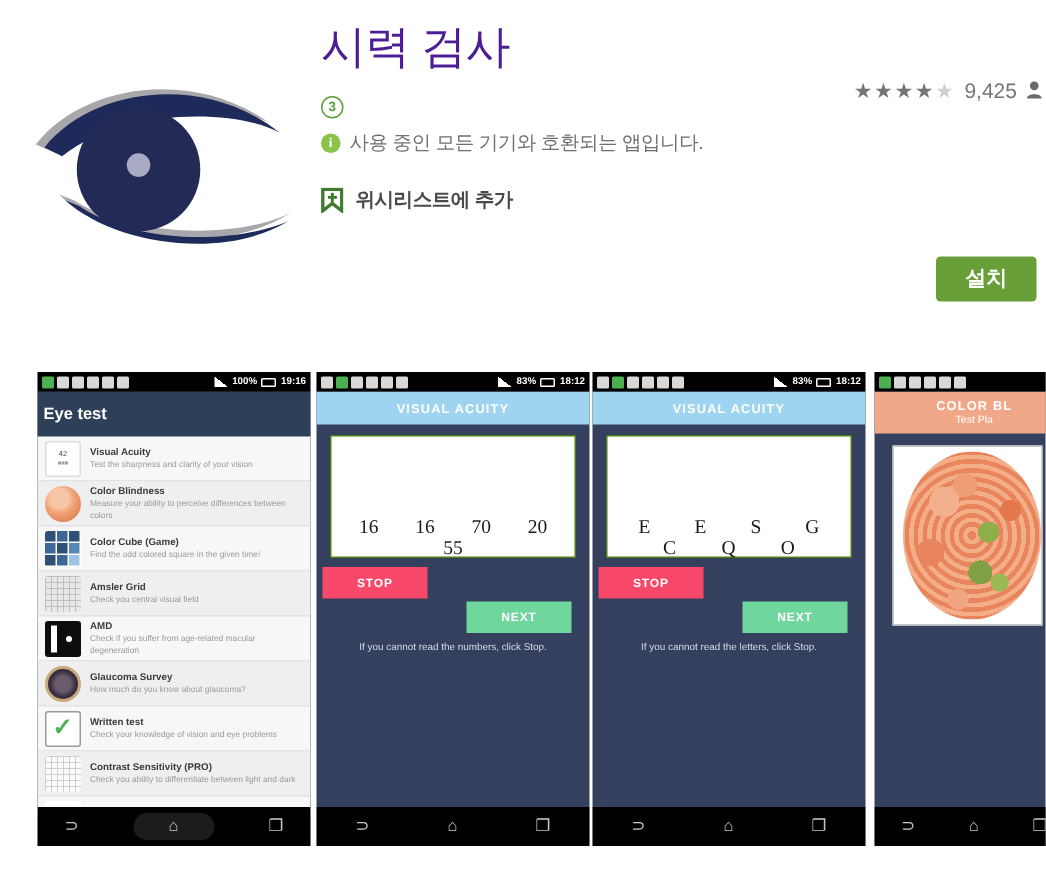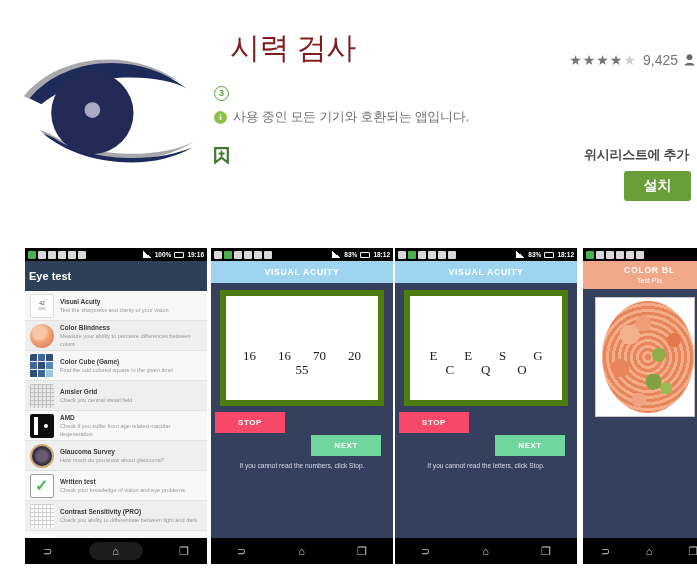--- a/index.html
+++ b/index.html
@@ -16,22 +16,22 @@
     position: absolute; left: 0; top: 0; width: 697px; height: 240px;
     background: #ffffff;
   }
   #app-logo {
     position: absolute; left: 12px; top: 38px; width: 196px; height: 150px;
   }
   #app-info {
     position: absolute; left: 214px; top: 10px; right: 8px;
   }
   #app-title {
-    font-size: 30px; font-weight: 400; color: #7f1d1d;
-    letter-spacing: -0.5px; line-height: 44px; margin: 16px; padding: 0;
+    font-size: 30px; font-weight: 400; color: #4c1d95;
+    letter-spacing: -0.5px; line-height: 44px; margin: 0; padding: 0;
   }
   .meta-row {
     margin-top: 8px; display: flex; align-items: center;
   }
   #developer-name {
     font-size: 13.5px; font-weight: bold; color: #5a9e3a;
     text-decoration: none; letter-spacing: -0.2px;
   }
   #app-category {
     font-size: 13.5px; font-weight: bold; color: #5a9e3a;
@@ -65,21 +65,21 @@
   }
   #compat-icon {
     width: 13px; height: 13px; border-radius: 50%; background: #8bc34a;
     color: #ffffff; font-size: 9px; font-weight: bold;
     display: flex; align-items: center; justify-content: center;
     font-family: "Liberation Serif", serif; margin-right: 6px;
   }
   #compat-text { font-size: 13px; color: #6f6f6f; letter-spacing: -0.3px; }
 
   #wishlist-row {
-    margin-top: 20px; display: flex; align-items: center; cursor: pointer; justify-content: space-between;
+    margin-top: 20px; display: flex; align-items: center; cursor: pointer;
   }
   #wishlist-label {
     font-size: 13px; font-weight: bold; color: #4a4a4a;
     margin-left: 8px; letter-spacing: -0.3px;
   }
   #install-button {
     position: absolute; right: 6px; top: 171px;
     width: 67px; height: 30px; border: none; border-radius: 3px;
     background: #689f38; color: #ffffff;
     font-size: 14px; font-weight: bold; cursor: pointer;
@@ -212,22 +212,22 @@
     font-family: "Liberation Serif", serif;
   }
 
   
   .acuity-bar {
     height: 22px; background: #9fd4f0; color: #ffffff;
     display: flex; align-items: center; justify-content: center;
     font-size: 8.5px; font-weight: bold; letter-spacing: 0.8px;
   }
   .acuity-card {
-    margin: 7px 9px 0 9px; height: 116px; background: #ffffff;
-    border: 6px solid #4d7c0f; position: relative; text-align: right;
+    margin: 7px 9px 0 9px; height: 82px; background: #ffffff;
+    border: 1px solid #4d7c0f; position: relative; text-align: right;
   }
   .acuity-line {
     position: absolute; left: 0; right: 0;
     display: flex; justify-content: space-around; align-items: center;
     color: #1a1a1a; font-family: "Liberation Serif", serif;
   }
   .acuity-row1 { top: 52px; font-size: 13px; padding: 0 6px;}
   .acuity-row2 { top: 66px; font-size: 13px; padding: 0 30px; }
   .acuity-row2.letters { padding: 0 22px; }
   .btn-row {

